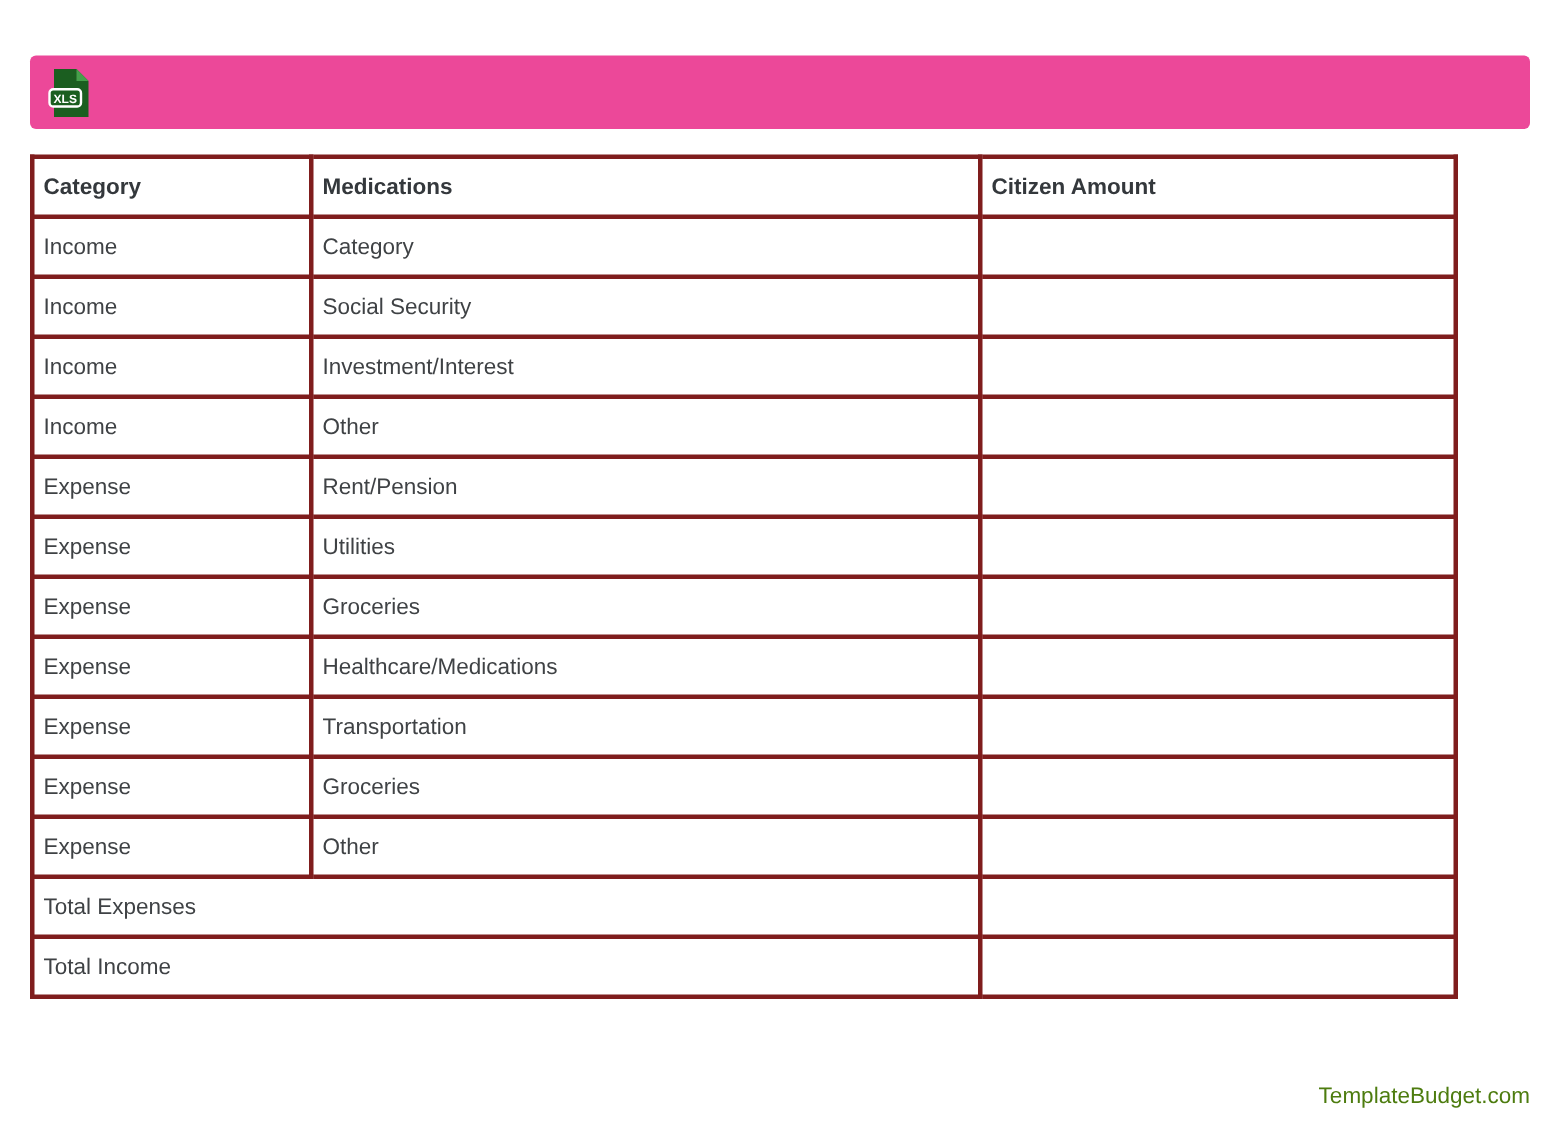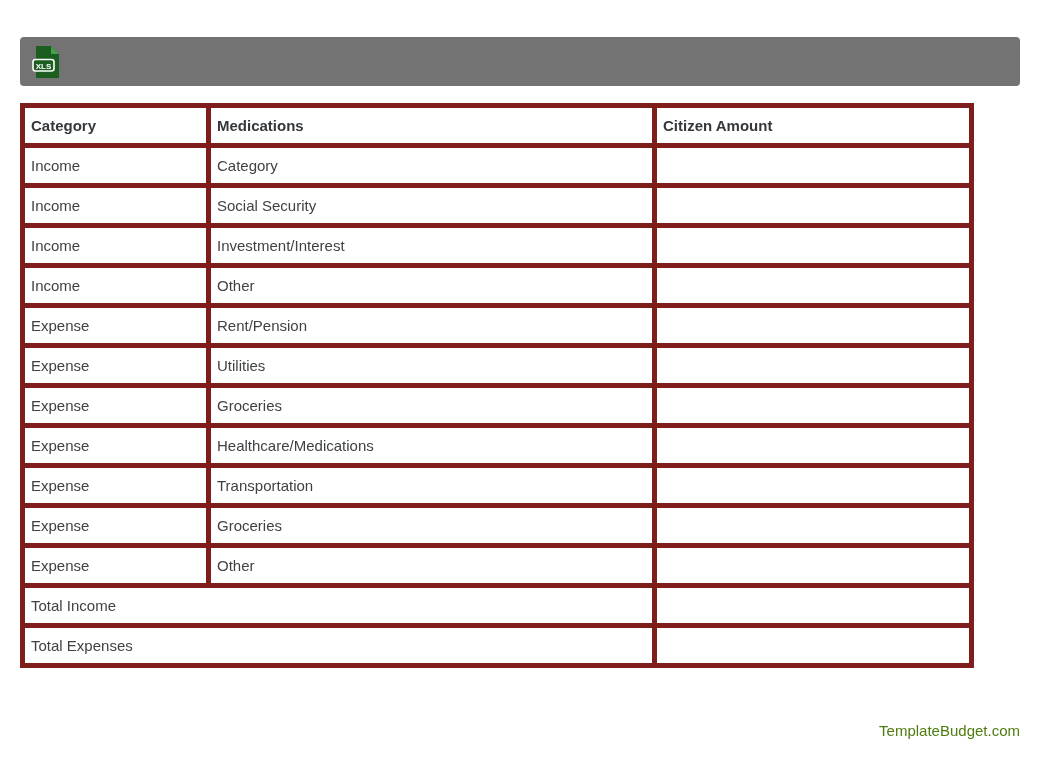--- a/index.html
+++ b/index.html
@@ -15,21 +15,21 @@
     height: 760px;
     background: #ffffff;
     overflow: hidden;
   }
   .header-bar {
     position: absolute;
     left: 20px;
     top: 37px;
     width: 1000px;
     height: 49px;
-    background: #737373;
+    background: #ec4899;
     border-radius: 4px;
     display: flex;
     align-items: center;
     padding-left: 12px;
   }
   .file-icon {
     margin-right: 14px;
     display: flex;
     align-items: center;
     flex: 0 0 auto;
@@ -44,21 +44,21 @@
   table.budget-table {
     position: absolute;
     left: 20px;
     top: 103px;
     width: 949px;
     border-collapse: collapse;
     table-layout: fixed;
   }
   .budget-table th,
   .budget-table td {
-    border: 5px solid #7f1d1d;
+    border: 3px solid #7f1d1d;
     height: 40px;
     padding: 0 6px;
     font-size: 15px;
     text-align: left;
     vertical-align: middle;
     color: #3f4245;
     font-weight: 400;
     overflow: hidden;
     white-space: nowrap;
   }
@@ -155,25 +155,25 @@
         <td>Expense</td>
         <td>Groceries</td>
         <td></td>
       </tr>
       <tr>
         <td>Expense</td>
         <td>Other</td>
         <td></td>
       </tr>
       <tr>
-        <td colspan="2">Total Income</td>
+        <td colspan="2">Total Expenses</td>
         <td></td>
       </tr>
       <tr>
-        <td colspan="2">Total Expenses</td>
+        <td colspan="2">Total Income</td>
         <td></td>
       </tr>
     </tbody>
   </table>
 
   <div class="footer">TemplateBudget.com</div>
 
 </div>
 
 </body></html>

